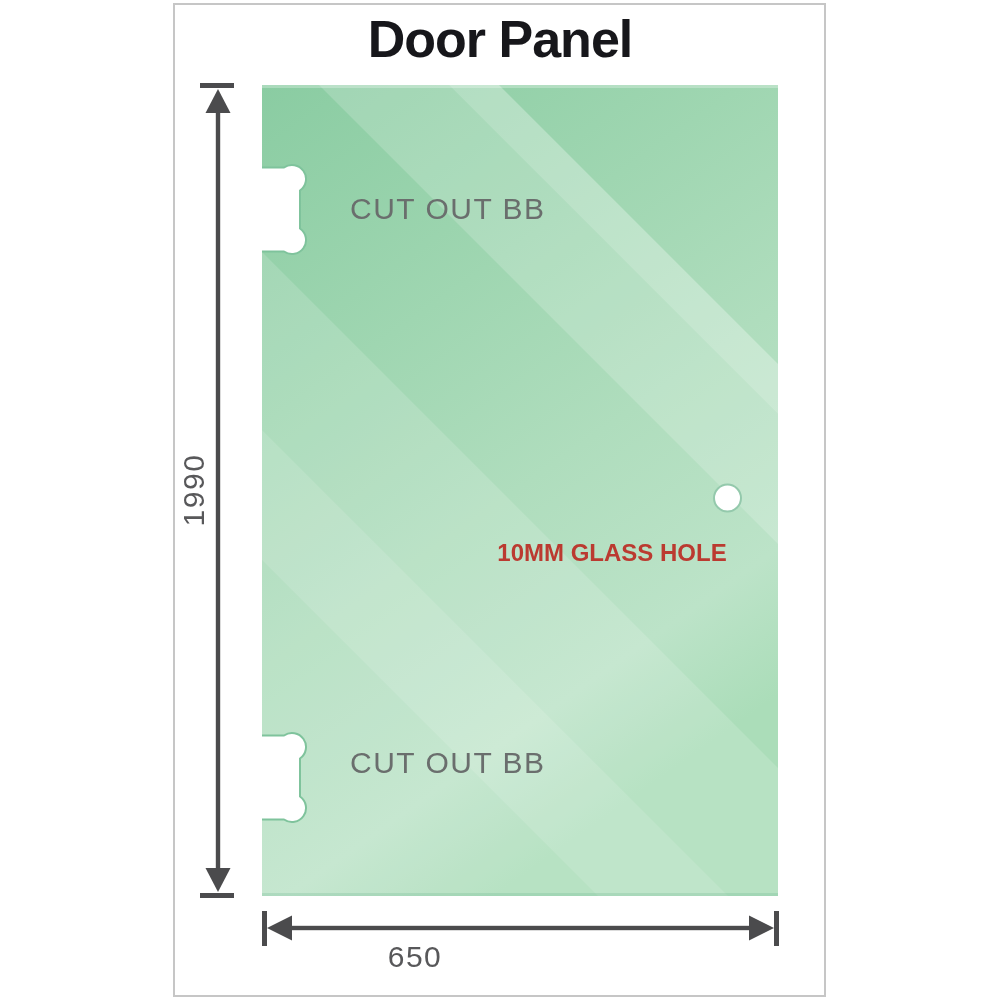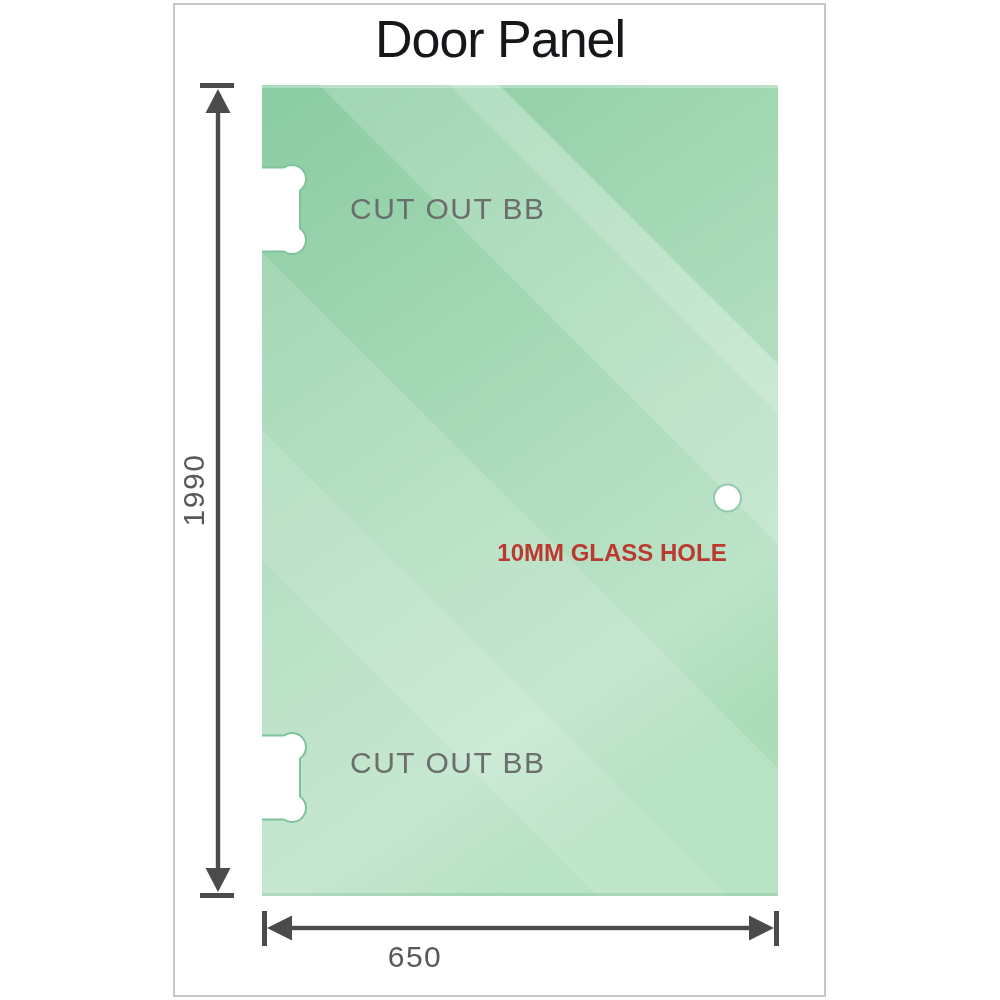--- a/index.html
+++ b/index.html
@@ -17,21 +17,21 @@
     border:2px solid #c6c6c6;
     background:#ffffff;
   }
   .title{
     position:absolute;
     left:0;top:10px;
     width:100%;
     text-align:center;
     font-size:52px;
     line-height:58px;
-    font-weight:normal;
+    font-weight:bold;
     letter-spacing:-1px;
     color:#17171b;
   }
   svg.diagram{
     position:absolute;
     left:0;top:0;
     width:1000px;height:1000px;
   }
   .dim-label{
     font-family:"Liberation Sans", sans-serif;

